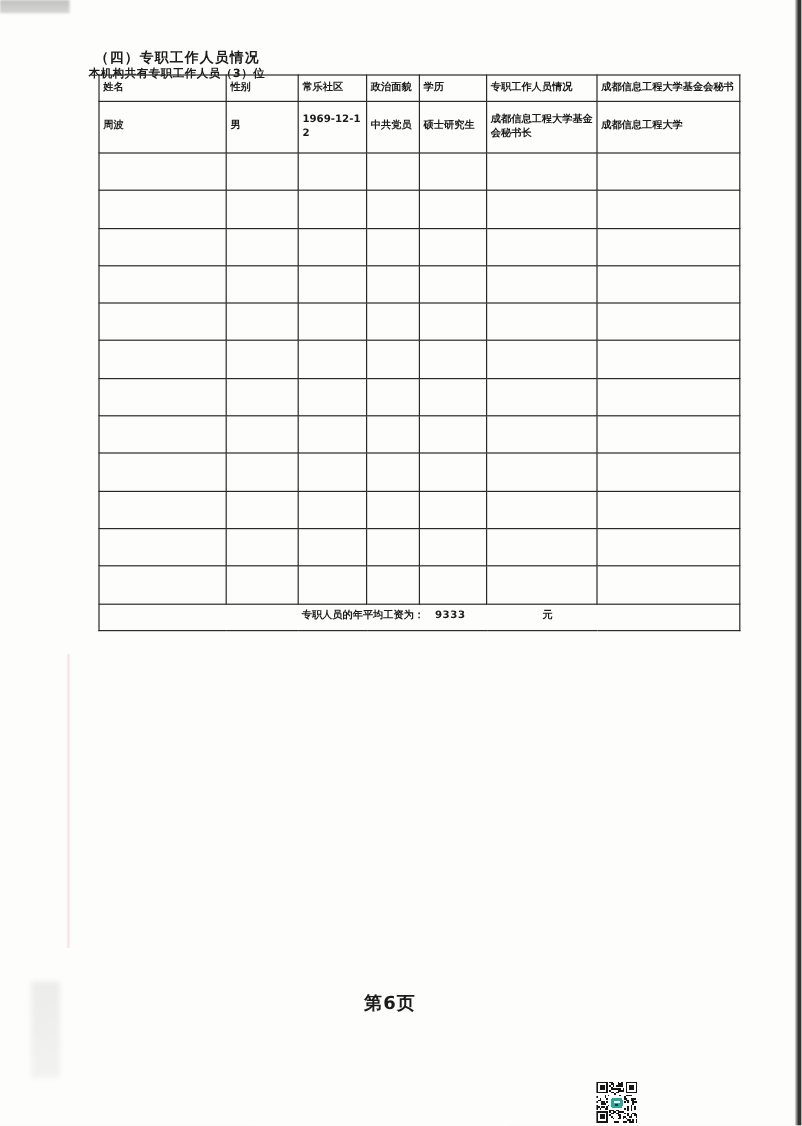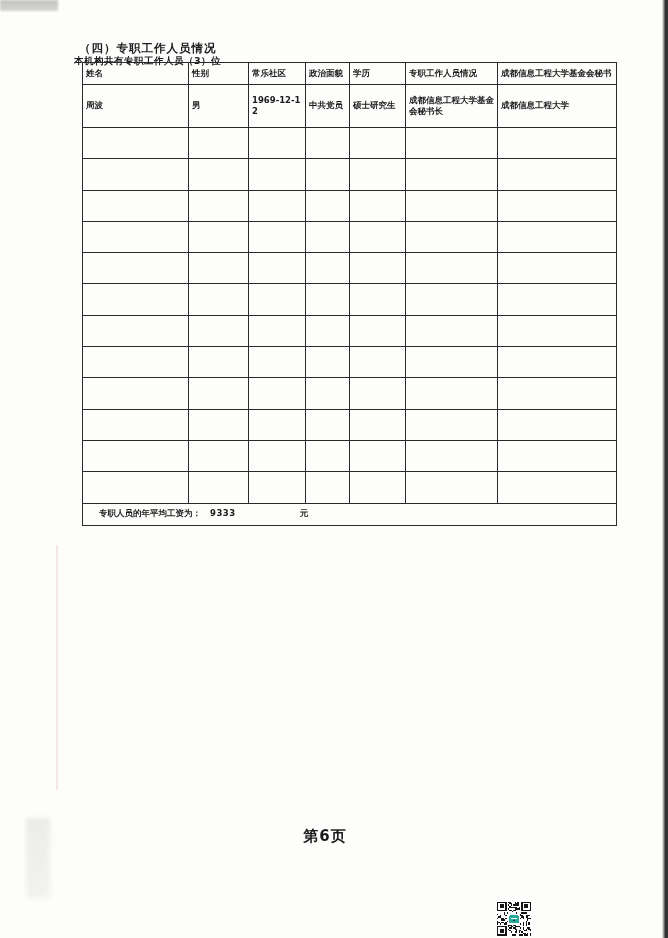--- a/index.html
+++ b/index.html
@@ -50,21 +50,21 @@
     border:1.5px solid #2a2a2a;
     font-size:8.5px;font-weight:bold;
     text-align:left;vertical-align:middle;
     padding:1px 3px;line-height:1.35;
     overflow:hidden;word-break:break-all;
   }
   .staff-table thead tr{height:22px;}
   .staff-table tbody tr.data-row{height:43px;}
   .staff-table tbody tr.empty-row{height:31.3px;}
   .staff-table tfoot tr{height:22px;}
-  .staff-table tfoot td{border:1.5px solid #2a2a2a;}
+  .staff-table tfoot td{border:1.5px solid #2a2a2a;text-align:center;}
   .salary-label{padding-left:13px;}
   .salary-value{margin-left:9px;letter-spacing:0.5px;}
   .salary-unit{margin-left:64px;}
   .page-number{
     position:absolute;left:58px;top:827px;width:534px;
     text-align:center;font-size:15px;font-weight:bold;letter-spacing:1px;
   }
   .qr{
     position:absolute;left:497px;top:901px;width:34px;height:35px;
   }

